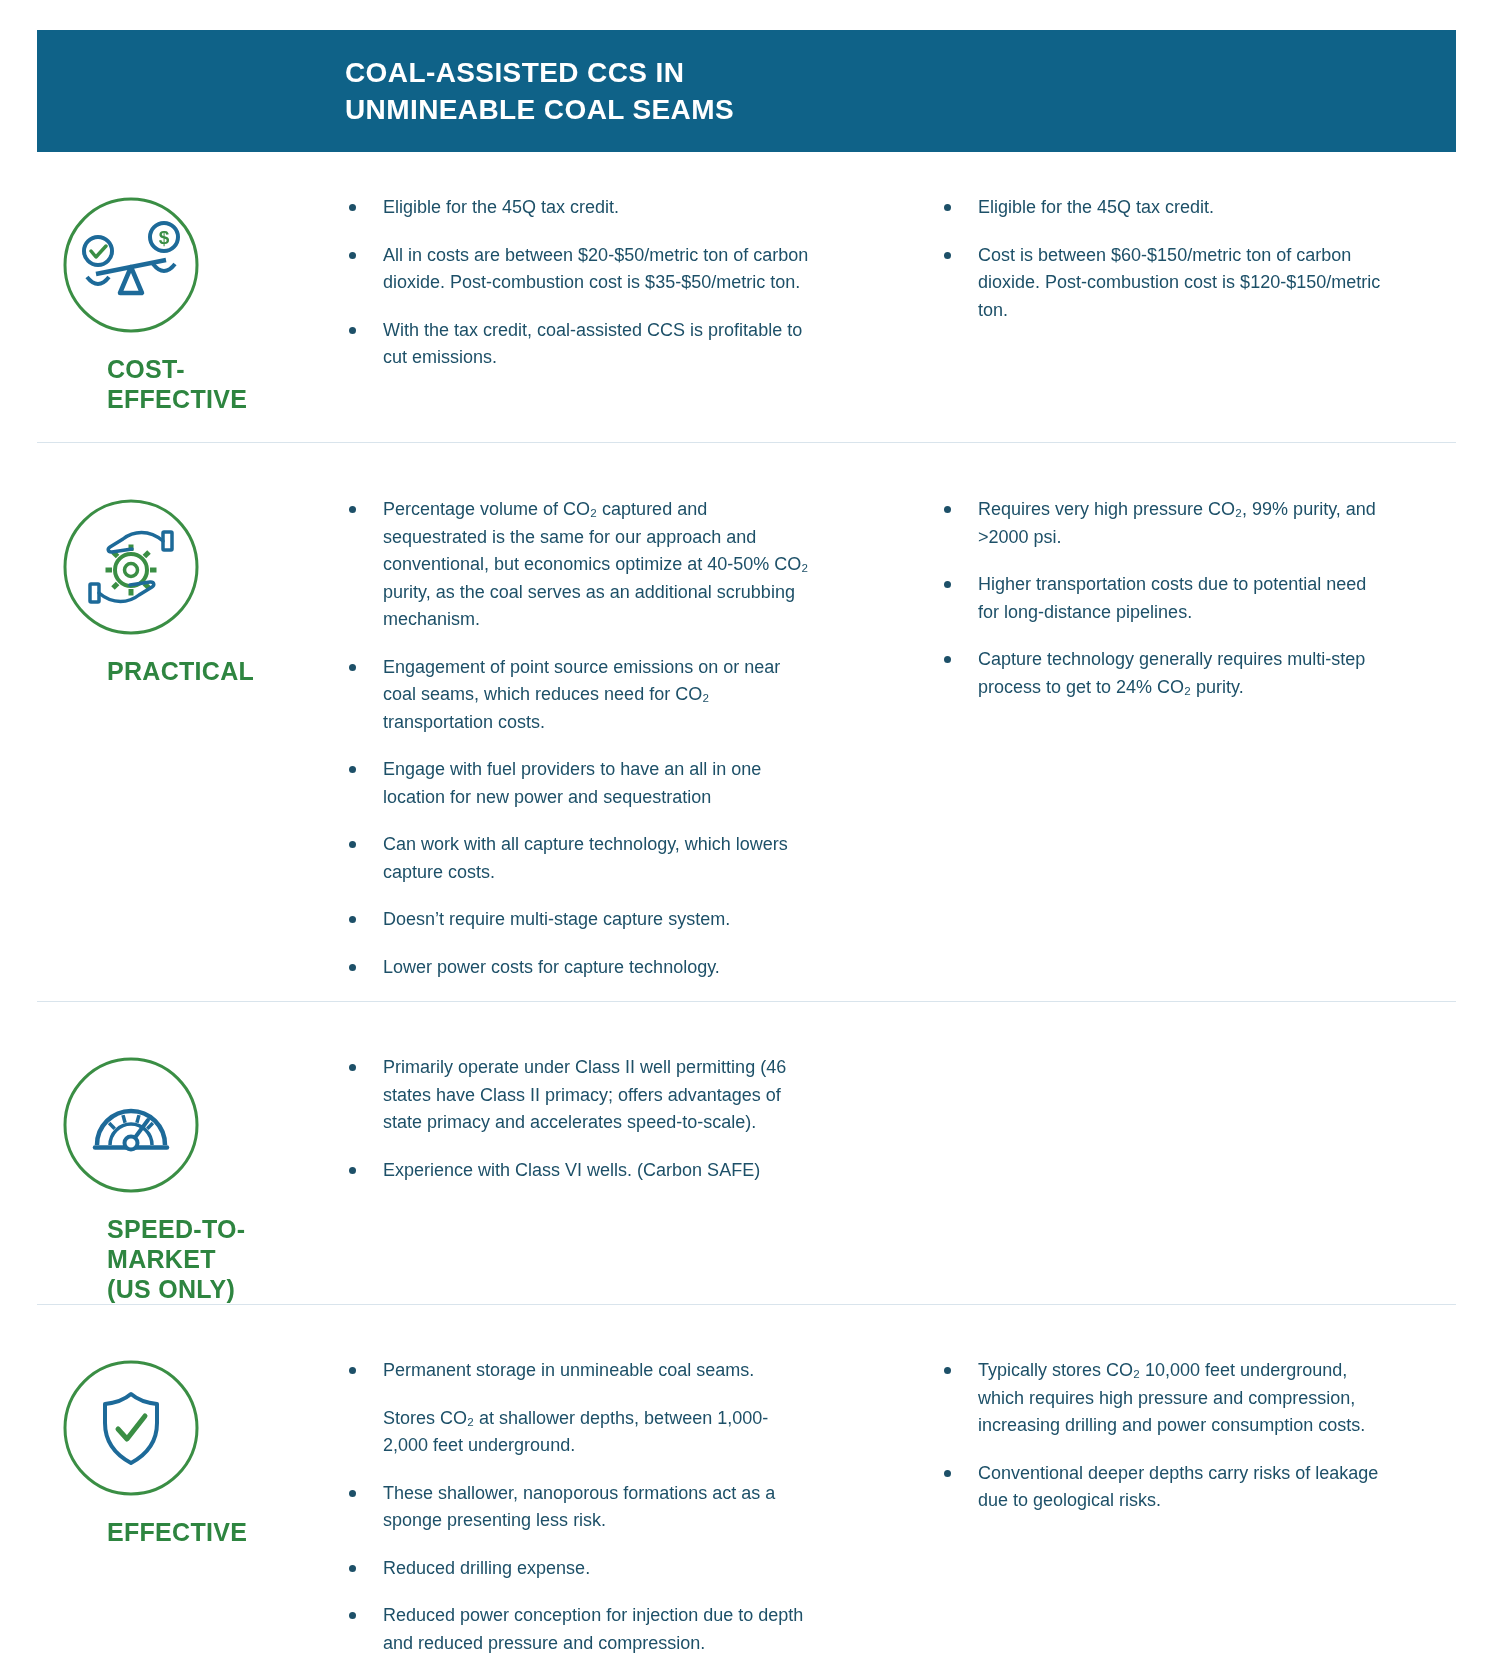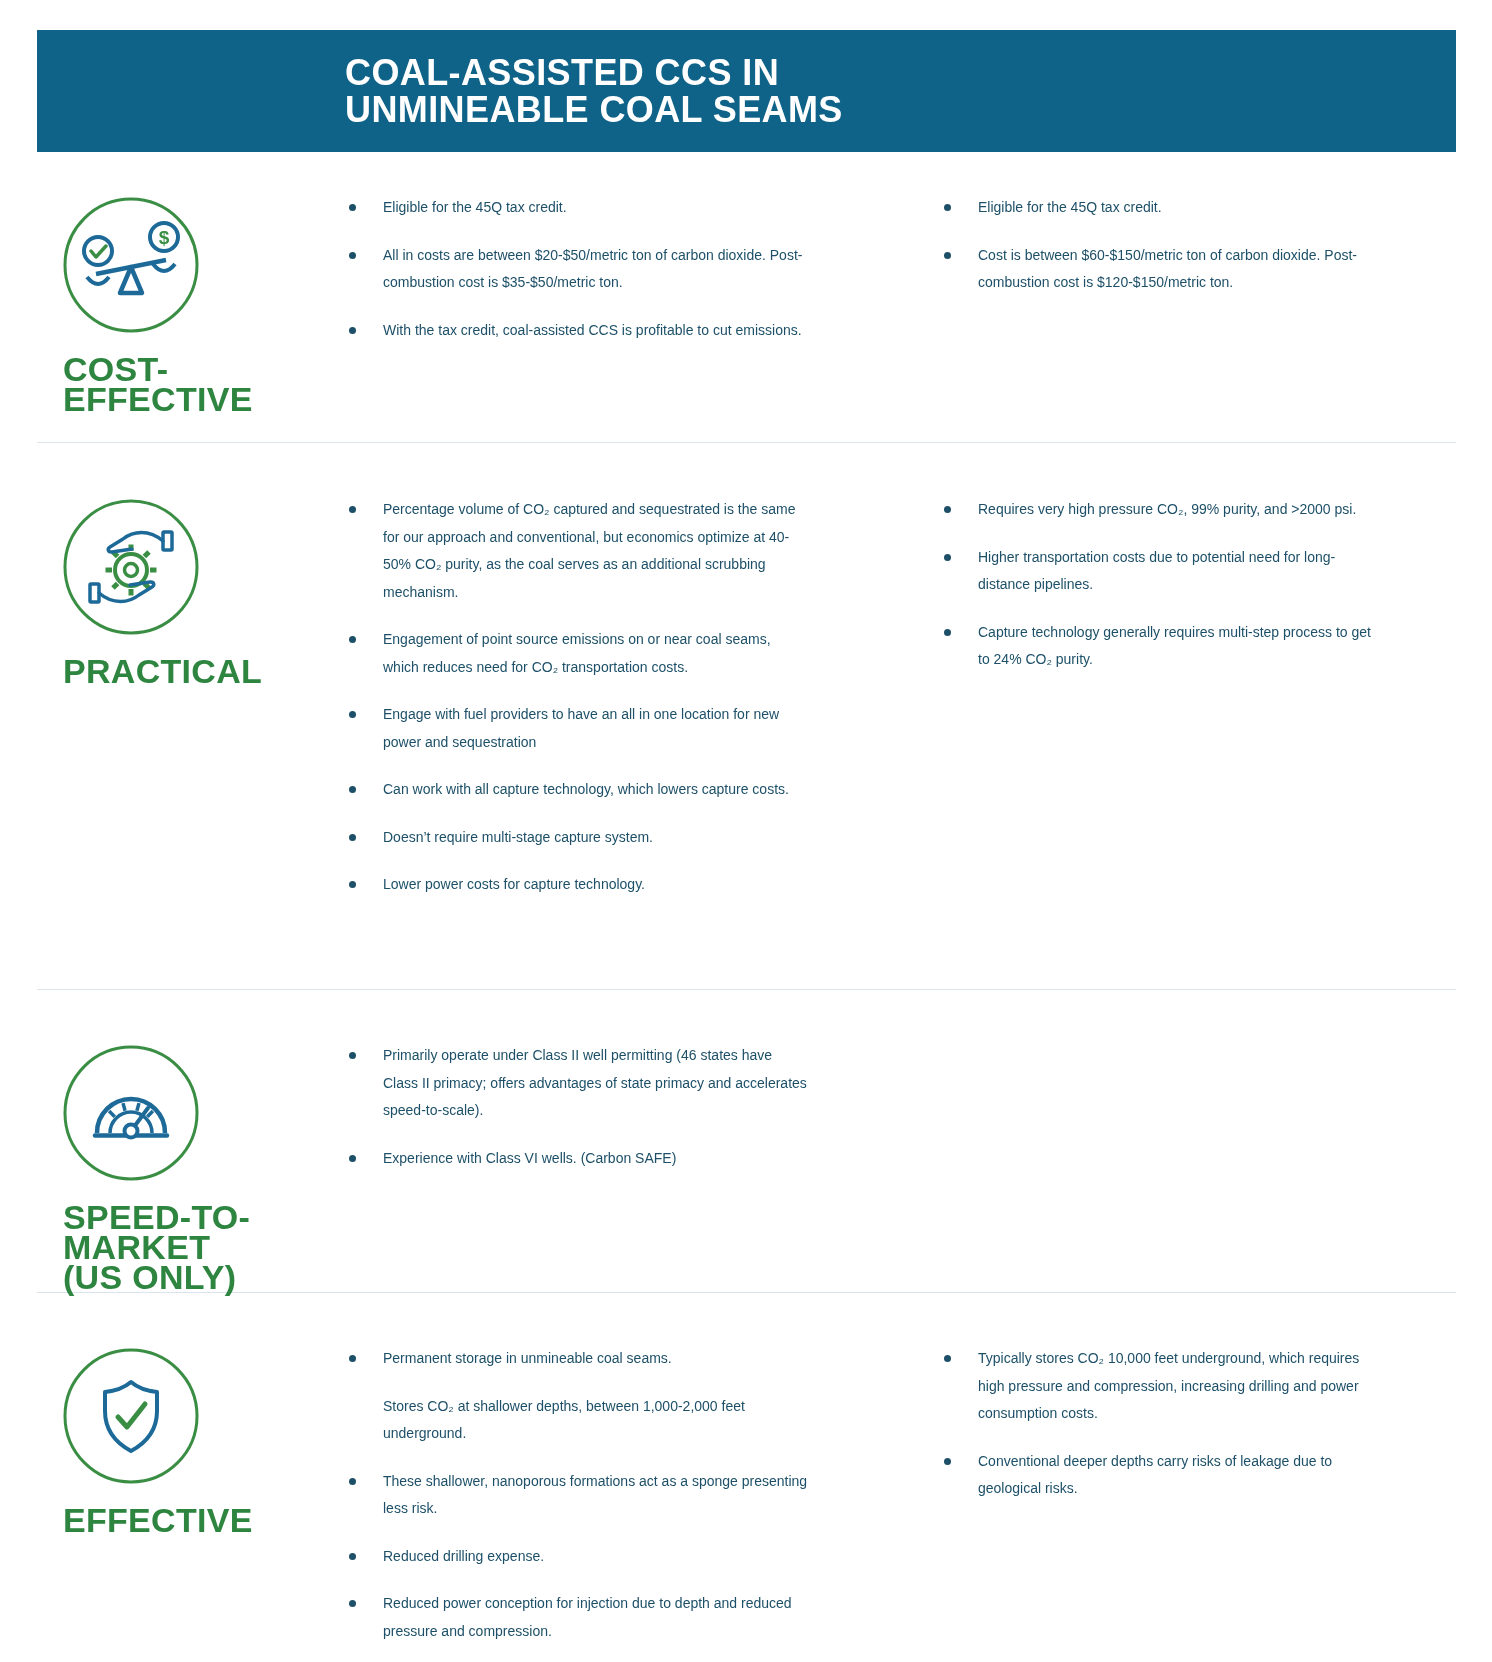--- a/index.html
+++ b/index.html
@@ -12,21 +12,21 @@
   .page { position: relative; width: 1492px; height: 1662px; overflow: hidden; }
 
   
   .header-bar {
     position: absolute; left: 37px; top: 30px;
     width: 1419px; height: 122px;
     background: #0F6288;
   }
   .header-col {
     position: absolute; top: 50%; transform: translateY(-50%);
-    color: #ffffff; font-weight: bold; font-size: 36px; line-height: 37px;
+    color: #ffffff; font-weight: bold; font-size: 28px; line-height: 37px;
     letter-spacing: 0.4px;
   }
   .header-col span { display: block; }
   .header-col.c1 { left: 308px; }
   .header-col.c2 { left: 894px; }
 
   
   .content { position: absolute; left: 37px; top: 152px; width: 1419px; }
   .row {
     display: grid;
@@ -36,32 +36,33 @@
   .row-cost-effective  { min-height: 291px; padding-top: 42px; }
   .row-practical       { min-height: 547px; padding-top: 53px; }
   .row-speed-to-market { min-height: 275px; padding-top: 52px; }
   .row-permanence      { min-height: 398px; padding-top: 52px; border-bottom: none; }
 
   
   .icon-cell { padding-left: 23px; }
   .icon-circle { width: 142px; height: 142px; }
   .row-label {
     margin-top: 14px; padding-left: 3px;
-    color: #2E8540; font-weight: bold; font-size: 34px; line-height: 30px;
+    color: #2E8540; font-weight: bold; font-size: 25px; line-height: 30px;
     letter-spacing: 0.3px;
+    margin-left: 44px;
   }
   .row-label span { display: block; }
 
   
   ul.col { list-style: none; }
   ul.col.left  { padding-right: 134px; }
   ul.col.right { padding-right: 72px; }
   li.bullet-item {
     display: flex; align-items: flex-start;
-    color: #1D5068; font-size: 14px; line-height: 27.5px;
+    color: #1D5068; font-size: 18px; line-height: 27.5px;
     margin-bottom: 20px;
   }
   li.bullet-item .dot {
     flex: none; width: 7px; height: 7px; border-radius: 50%;
     background: #1D5068; margin: 10px 27px 0 0;
   }
   li.bullet-item .dot.hidden { visibility: hidden; }
   li.bullet-item .txt { flex: 1; }
 </style>
 </head>

